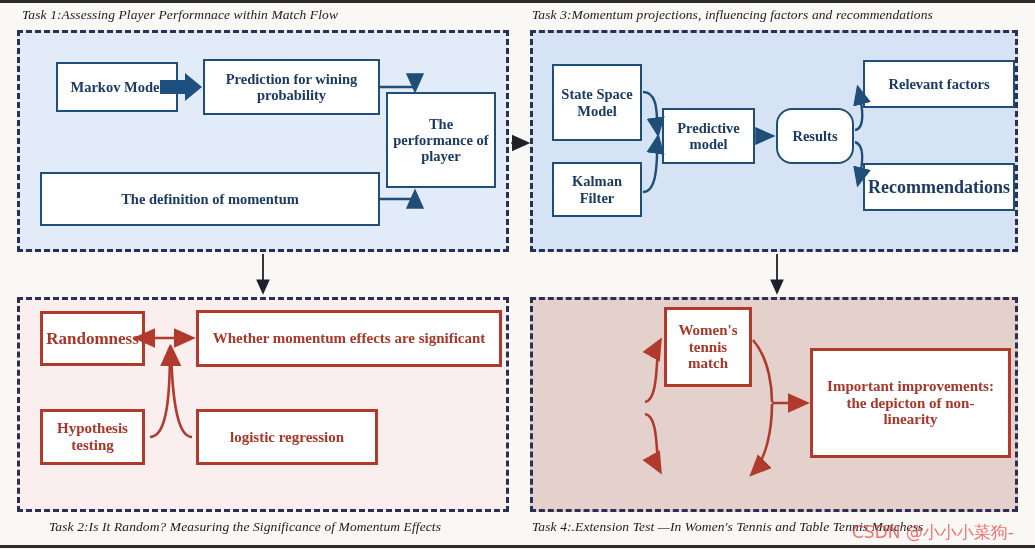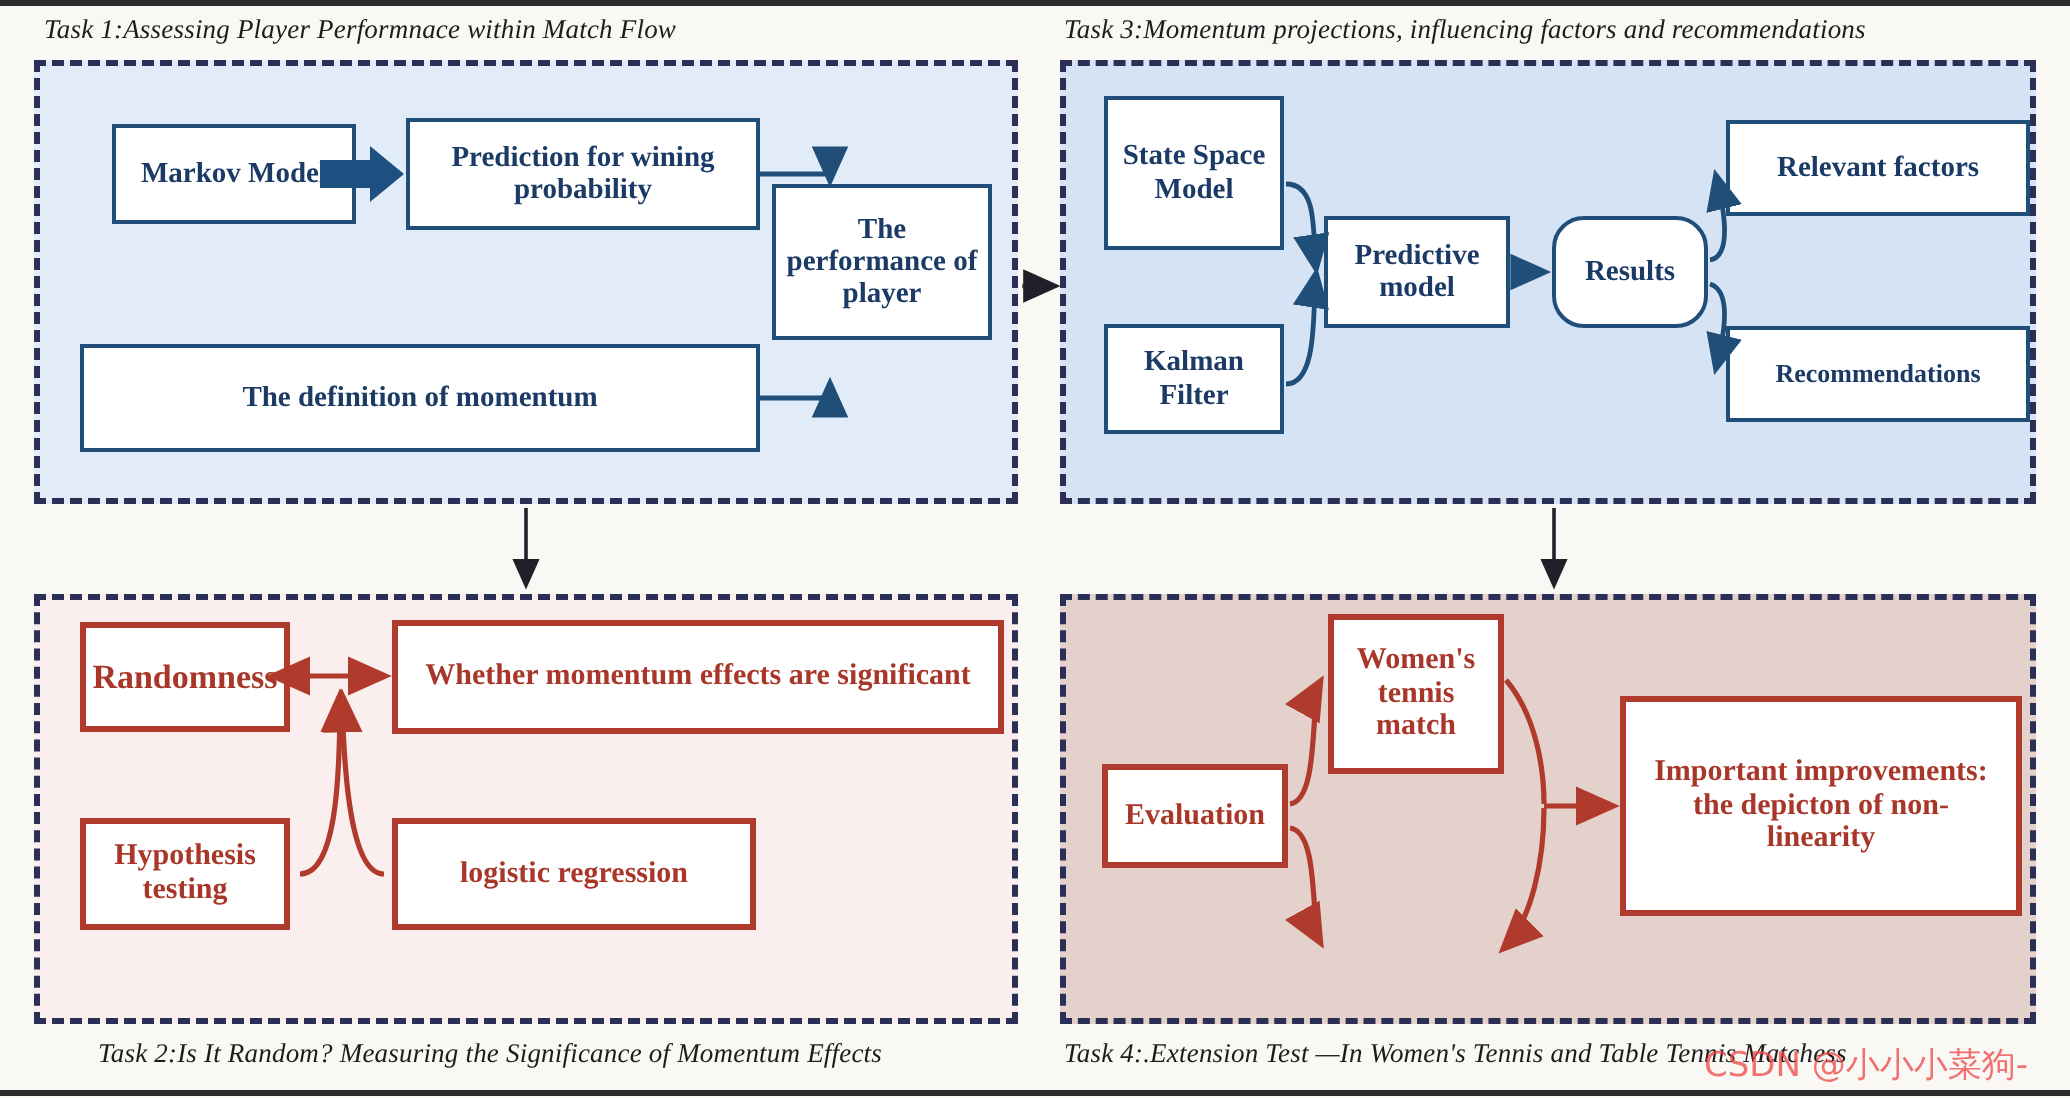--- a/index.html
+++ b/index.html
@@ -80,67 +80,64 @@
   </div>
 
   <div class="box nav" style="left:203px;top:59px;width:177px;height:56px;font-size:14.5px;padding:0 6px;">
     <span>Prediction for wining probability</span>
   </div>
 
   <div class="box nav" style="left:40px;top:172px;width:340px;height:54px;font-size:14.5px;">
     <span>The definition of momentum</span>
   </div>
 
-  <div class="box nav" style="left:386px;top:92px;width:110px;height:78px;font-size:14.5px;padding:0 0;">
+  <div class="box nav" style="left:386px;top:92px;width:110px;height:96px;font-size:14.5px;padding:0 0;">
     <span>The performance of player</span>
   </div>
 
-  <div class="box nav" style="left:552px;top:48px;width:90px;height:77px;font-size:14.5px;">
+  <div class="box nav" style="left:552px;top:64px;width:90px;height:77px;font-size:14.5px;">
     <span>State Space Model</span>
   </div>
 
   <div class="box nav" style="left:552px;top:162px;width:90px;height:55px;font-size:14.5px;">
     <span>Kalman Filter</span>
   </div>
 
   <div class="box nav" style="left:662px;top:108px;width:93px;height:56px;font-size:14.5px;">
     <span>Predictive model</span>
   </div>
 
   <div class="box nav" style="left:776px;top:108px;width:78px;height:56px;font-size:14.5px;border-radius:16px;">
     <span>Results</span>
   </div>
 
   <div class="box nav" style="left:863px;top:60px;width:152px;height:48px;font-size:14.5px;">
     <span>Relevant factors</span>
   </div>
 
-  <div class="box nav" style="left:863px;top:163px;width:152px;height:48px;font-size:13px;">
+  <div class="box nav" style="left:863px;top:163px;width:152px;height:48px;font-size:18px;">
     <span>Recommendations</span>
   </div>
 
   <div class="box red" style="left:40px;top:311px;width:105px;height:55px;font-size:17px;">
     <span>Randomness</span>
   </div>
 
   <div class="box red" style="left:196px;top:310px;width:306px;height:57px;font-size:15px;padding:0 8px;">
     <span>Whether momentum effects are significant</span>
   </div>
 
   <div class="box red" style="left:40px;top:409px;width:105px;height:56px;font-size:15px;">
     <span>Hypothesis testing</span>
   </div>
 
   <div class="box red" style="left:196px;top:409px;width:182px;height:56px;font-size:15px;">
     <span>logistic regression</span>
   </div>
 
-  <div class="box red" style="left:551px;top:382px;width:93px;height:52px;font-size:15px;">
-    <span>Evaluation</span>
-  </div>
 
   <div class="box red" style="left:664px;top:307px;width:88px;height:80px;font-size:15px;">
     <span>Women's tennis match</span>
   </div>
 
 
   <div class="box red" style="left:810px;top:348px;width:201px;height:110px;font-size:15px;padding:0 8px;">
     <span>Important improvements: the depicton of non-linearity</span>
   </div>
 

